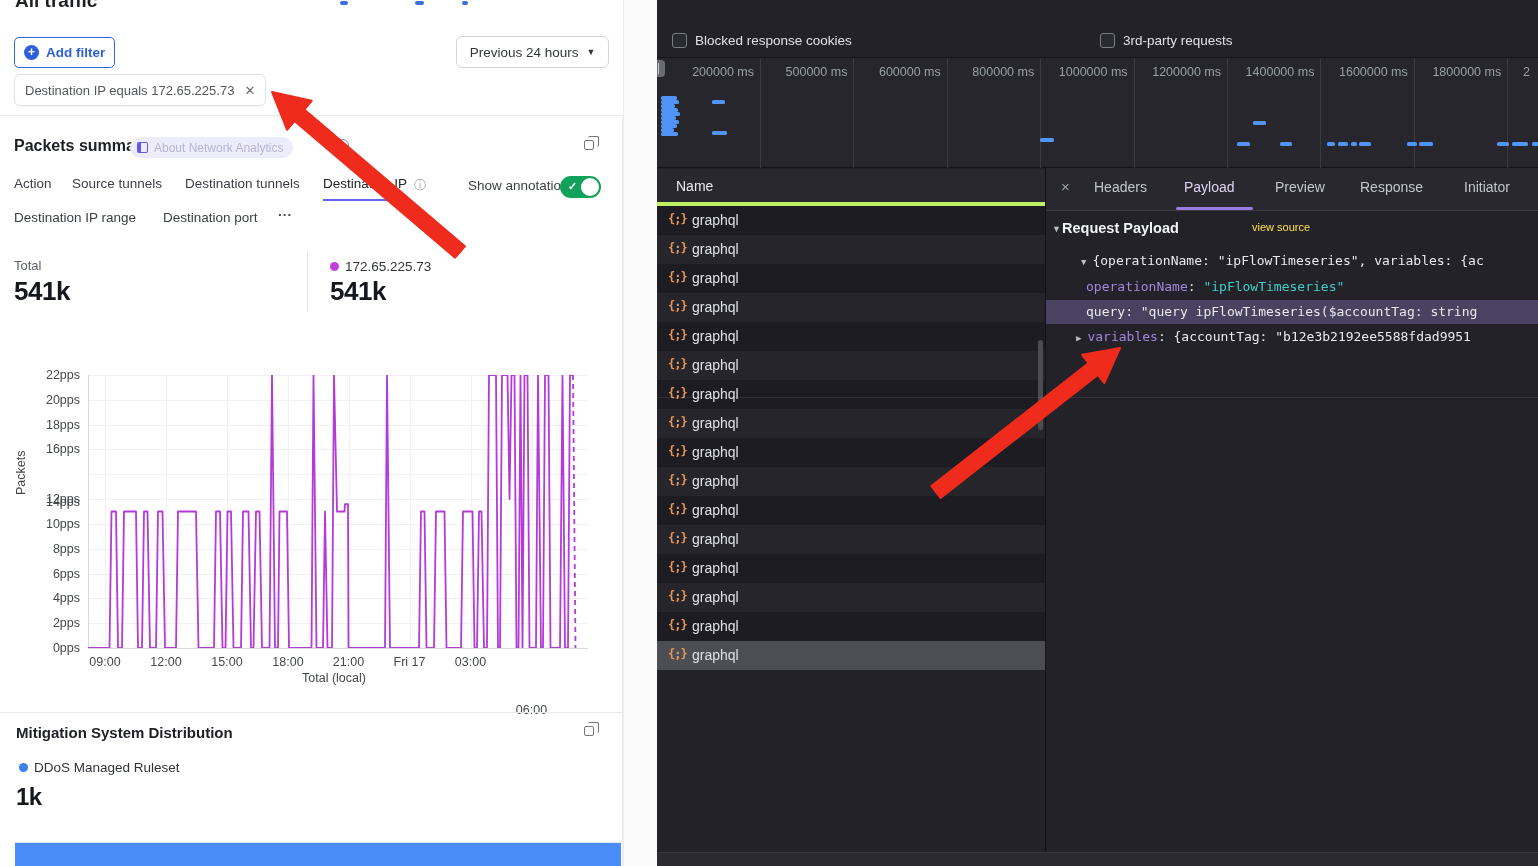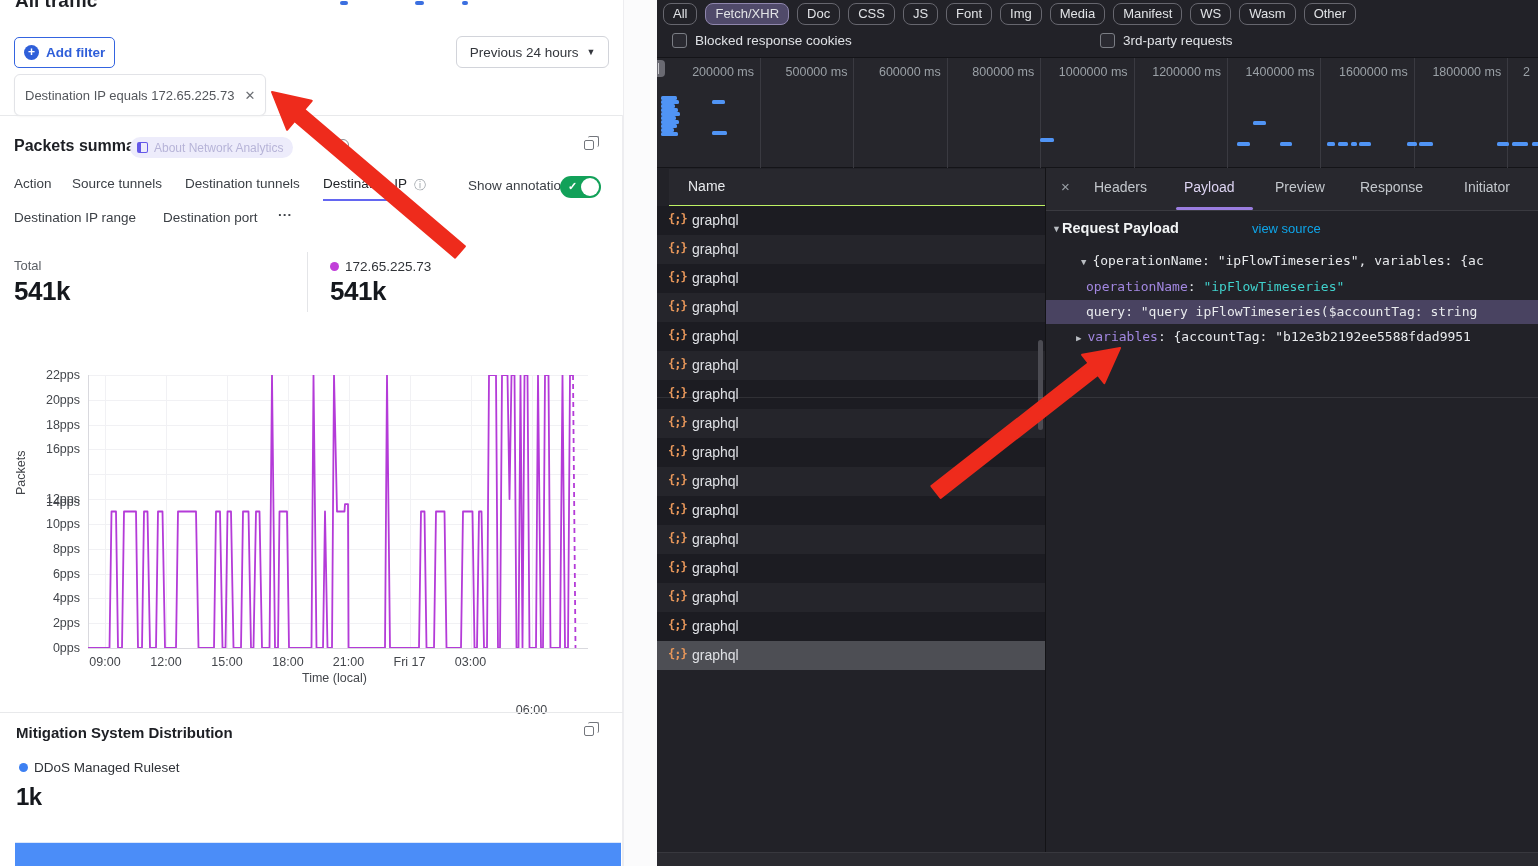--- a/index.html
+++ b/index.html
@@ -11,21 +11,21 @@
   .page { position:absolute; left:0; top:0; width:623px; height:866px; background:#fff; }
   .gutter { position:absolute; left:623px; top:0; width:34px; height:866px; background:#fbfbfc; border-left:1px solid #ededf0; }
   .top-clip { position:absolute; left:15px; top:0; height:12px; overflow:hidden; }
   .top-clip span { display:block; margin-top:-10px; font-size:19px; font-weight:700; color:#1d1f24; }
   .btn-addfilter { position:absolute; left:14px; top:37px; width:101px; height:31px; border:1px solid #3464e0; border-radius:5px;
       display:flex; align-items:center; gap:7px; padding-left:9px; color:#2f5fd9; font-size:13.5px; font-weight:600; background:#fff; cursor:pointer; }
   .plus-ico { width:15px; height:15px; border-radius:50%; background:#2f5fd9; color:#fff; font-size:12px; line-height:14px; text-align:center; font-weight:700; }
   .btn-range { position:absolute; left:456px; top:36px; width:153px; height:32px; border:1px solid #d2d4da; border-radius:6px;
       display:flex; align-items:center; justify-content:center; gap:8px; font-size:13.5px; color:#33363c; background:#fff; }
   .caret { font-size:9px; color:#33363c; }
-  .chip { position:absolute; left:14px; top:74px; height:42px; border:1px solid #e2e3e7; border-radius:6px; background:#fff;
+  .chip { position:absolute; left:14px; top:74px; height:32px; border:1px solid #e2e3e7; border-radius:6px; background:#fff;
       display:flex; align-items:center; gap:10px; padding:0 10px; font-size:13px; color:#54575c; box-shadow:0 1px 2px rgba(0,0,0,.04); }
   .chip .x { color:#6b6e73; font-size:13px; cursor:pointer; }
   .hdiv { position:absolute; background:#e8e9eb; height:1px; }
   .vline { position:absolute; background:#ededf0; width:1px; }
   .card-title { position:absolute; font-size:16px; font-weight:700; color:#1d1f24; }
   .badge { position:absolute; left:130px; top:137px; height:21px; border-radius:11px; background:#edecfb;
       display:flex; align-items:center; gap:6px; padding:0 10px 0 7px; font-size:12px; color:#b7b4d8; }
   .badge .bico { width:11px; height:11px; border:1.5px solid #6458e8; border-radius:2px; border-left-width:4px; }
   .clock { position:absolute; left:337px; top:139px; width:12px; height:12px; border:1.3px solid #8a8d93; border-radius:50%; }
   .clock:before { content:""; position:absolute; left:4px; top:1.5px; width:1.3px; height:4px; background:#8a8d93; }
@@ -61,34 +61,34 @@
   .pill.sel { background:#504a6a; border-color:#8f86ad; }
   .check { position:absolute; top:33px; display:flex; align-items:center; gap:8px; font-size:13.5px; color:#dfe1e5; cursor:pointer;text-align:center; }
   .check .box { width:15px; height:15px; border:1.5px solid #7a7d84; border-radius:3px; background:#2a2a31; }
   .dt-toolbar-border { position:absolute; left:0; top:57px; width:881px; height:1px; background:#141418; }
   .overview { position:absolute; left:0; top:58px; width:881px; height:110px; background:#26262c; border-bottom:1px solid #141418; }
   .ruler-lab { position:absolute; top:7px; font-size:12.5px; color:#9aa0a6; white-space:nowrap; }
   .gridline { position:absolute; top:0; width:1px; height:110px; background:#3a3a41; }
   .mark { position:absolute; height:4px; border-radius:1.5px; background:#5094f5; }
   .ov-handle { position:absolute; left:-5px; top:2px; width:13px; height:17px; background:#6a6a72; border-radius:4px; }
   .ov-handle:before { content:""; position:absolute; left:5.5px; top:3px; width:1.5px; height:11px; background:#c9c9ce; }
-  .name-header { position:absolute; left:12px; top:169px; width:388px; height:37px; background:#28282e; border-bottom:1px solid #bef264; }
+  .name-header { position:absolute; left:0; top:169px; width:388px; height:37px; background:#28282e; border-bottom:4px solid #bef264; }
   .name-header span { position:absolute; left:19px; top:9px; font-size:14px; color:#e8eaed; }
   .req-row { position:absolute; left:0; width:388px; height:29px; cursor:pointer; }
   .req-row .ric { position:absolute; left:11px; top:6px; font-size:12px; font-weight:700; color:#e8975a; letter-spacing:-1px; font-family:"DejaVu Sans Mono", monospace; }
   .req-row .rtx { position:absolute; left:35px; top:6px; font-size:14px; color:#dfe1e5; }
   .splitter { position:absolute; left:388px; top:168px; width:1px; height:698px; background:#131316; }
   .detail { position:absolute; left:389px; top:168px; width:492px; height:698px; background:#222228; }
   .dtabs { position:absolute; left:0; top:0; width:492px; height:43px; background:#28282e; border-bottom:1px solid #3a3a40; }
   .dtab { position:absolute; top:11px; font-size:14px; color:#c3c7cc; cursor:pointer; white-space:nowrap; }
   .dtab.active { color:#ddd4f2; }
   .dclose { position:absolute; left:15px; top:10px; font-size:15px; color:#9aa0a6; cursor:pointer; }
   .dtab-underline { position:absolute; left:130px; top:39px; width:77px; height:3px; border-radius:2px; background:#9a7de0; }
   .rp-title { position:absolute; left:16px; top:52px; font-size:14.5px; font-weight:700; color:#f1f3f4; white-space:nowrap; }
-  .rp-view-src { position:absolute; left:206px; top:53px; font-size:13px; color:#0ea5e9; white-space:nowrap; cursor:pointer; }
+  .rp-view-src { position:absolute; left:206px; top:53px; font-size:11px; color:#fde047; white-space:nowrap; cursor:pointer; }
   .pl-line { position:absolute; font-family:"DejaVu Sans Mono", monospace; font-size:13px; white-space:nowrap; }
   .pl-hl { position:absolute; left:0; width:492px; height:24px; background:#494361; }
   .tri { color:#b9bdc2; font-size:9px; margin-right:6px; }
   .c-plain { color:#e8eaed; } .c-key { color:#a287e0; } .c-string { color:#40d1cc; }
   .seam { position:absolute; left:0; top:397px; width:881px; height:1px; background:rgba(255,255,255,.09); }
   .statusbar { position:absolute; left:0; top:852px; width:881px; height:14px; background:#2a2a30; border-top:1px solid #38383e; }
   .scroll-hint { position:absolute; left:381px; top:340px; width:5px; height:90px; border-radius:3px; background:#4b4b52; }
   svg.overlay { position:absolute; left:0; top:0; pointer-events:none; }
 </style>
 </head>
@@ -203,49 +203,35 @@
       <div id="xticks">
           <div class="xlab" style="left: 105px; top: 655px;">09:00</div>
           <div class="xlab" style="left: 166px; top: 655px;">12:00</div>
           <div class="xlab" style="left: 227px; top: 655px;">15:00</div>
           <div class="xlab" style="left: 288px; top: 655px;">18:00</div>
           <div class="xlab" style="left: 348.5px; top: 655px;">21:00</div>
           <div class="xlab" style="left: 409.5px; top: 655px;">Fri 17</div>
           <div class="xlab" style="left: 470.5px; top: 655px;">03:00</div>
           <div class="xlab" style="left: 531.5px; top: 655px; margin-top: 48px;">06:00</div>
         </div>
-      <div class="axis-name-x" style="left:302px;top:671px;">Time (local)</div>
+      <div class="axis-name-x" style="left:302px;top:671px;">Total (local)</div>
     </div>
 
     <div class="hdiv" style="left:0;top:712px;width:623px;"></div>
     <div class="card-title" style="left:16px;top:724px;font-size:15px;">Mitigation System Distribution</div>
     <div class="popout" style="left:584px;top:726px;"></div>
     <div class="dot" style="left:19px;top:763px;width:9px;height:9px;background:#3d80f2;"></div>
     <div class="legend-txt" style="left:34px;top:760px;">DDoS Managed Ruleset</div>
     <div class="stat-value" style="left:16px;top:783px;font-size:24px;">1k</div>
     <div class="mit-bar"></div>
   </div>
 
   <div class="gutter"></div>
 
   <div class="devtools">
-    <div class="pills" id="pills">
-        <span class="pill">All</span>
-        <span class="pill sel">Fetch/XHR</span>
-        <span class="pill">Doc</span>
-        <span class="pill">CSS</span>
-        <span class="pill">JS</span>
-        <span class="pill">Font</span>
-        <span class="pill">Img</span>
-        <span class="pill">Media</span>
-        <span class="pill">Manifest</span>
-        <span class="pill">WS</span>
-        <span class="pill">Wasm</span>
-        <span class="pill">Other</span>
-      </div>
     <div id="checks">
         <div class="check" style="left: 15px;">
           <div class="box"></div>
           <span>Blocked response cookies</span>
         </div>
         <div class="check" style="left: 268px; margin-top: 34px;">
           <div class="box"></div>
           <span>Blocked requests</span>
         </div>
         <div class="check" style="left: 443px;">

